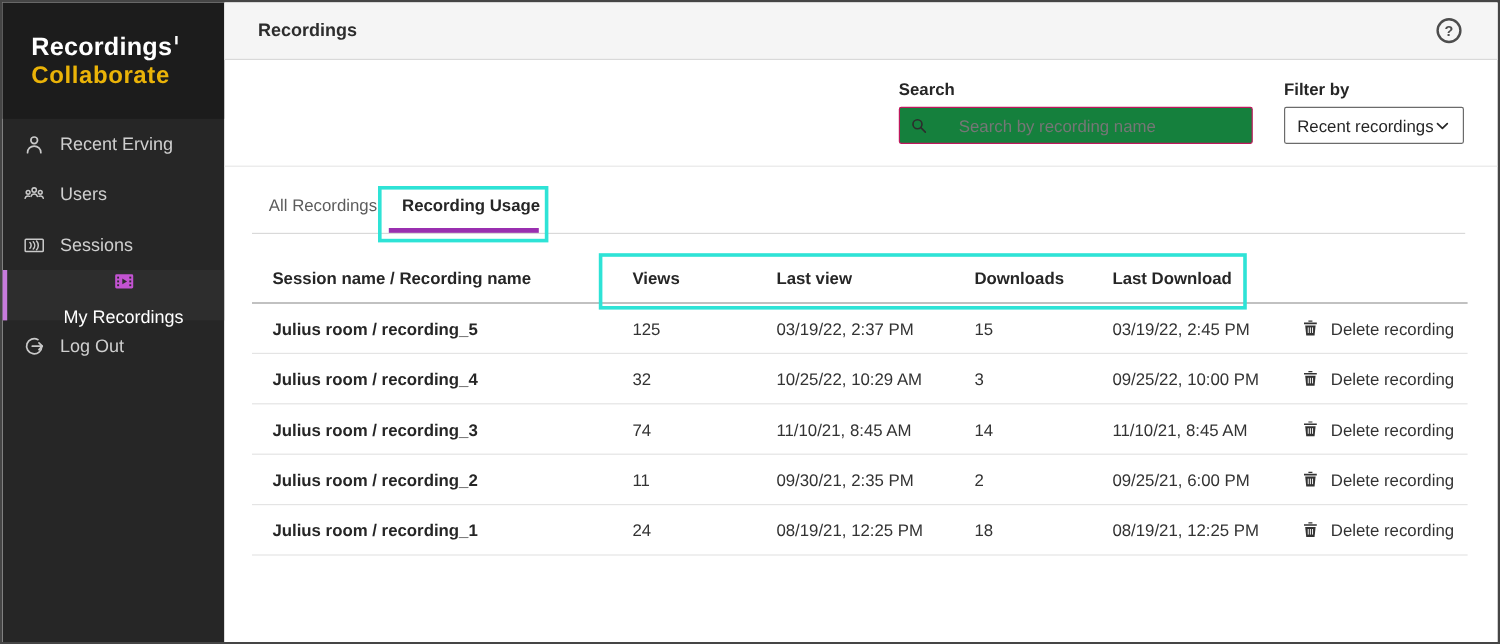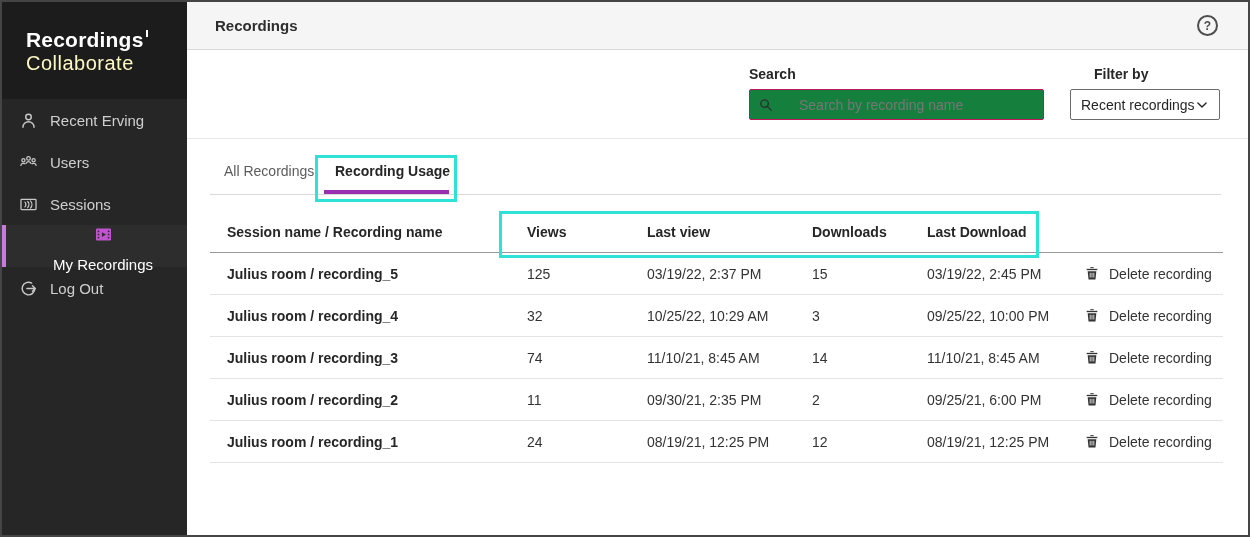--- a/index.html
+++ b/index.html
@@ -14,41 +14,41 @@
   }
   *{margin:0;padding:0;box-sizing:border-box;}
   body{font-family:"Liberation Sans",sans-serif;background:#fff;}
   .screen{width:1250px;height:537px;border:2px solid #454545;display:flex;background:#fff;position:relative;overflow:hidden;}
 
   
   .sidebar{width:185px;flex:0 0 185px;background:var(--sidebar-bg);color:#cfcfcf;display:flex;flex-direction:column;}
   .logo{height:97px;background:var(--sidebar-logo-bg);padding:26px 0 0 24px;color:#fff;line-height:1.15;}
   .logo-line1{font-size:21px;font-weight:bold;letter-spacing:.2px;}
   .tm-tick{display:inline-block;width:2px;height:7px;background:#fff;margin-left:2px;vertical-align:top;margin-top:2px;}
-  .logo-line2{font-size:20px;font-weight:400;letter-spacing:.5px;color:#fef9c3;}
+  .logo-line2{font-size:20px;font-weight:700;letter-spacing:.5px;color:#eab308;}
   .nav-item{height:42px;display:flex;align-items:center;gap:12px;padding-left:17px;font-size:15px;position:relative;cursor:pointer;}
   .nav-item .icon{width:19px;height:19px;display:inline-flex;color:#c9c9c9;}
   .nav-item .icon svg{width:100%;height:100%;}
   .nav-item.active{background:var(--sidebar-active-bg);color:#fff;flex-direction:column;}
   .nav-item.active .icon{color:var(--recordings-icon-purple);}
   .active-bar{position:absolute;left:0;top:0;bottom:0;width:4px;background:var(--sidebar-active-accent);}
 
   
   .main{flex:1;position:relative;background:#fff;}
   .topbar{height:48px;background:var(--topbar-bg);border-bottom:1px solid #d9d9d9;display:flex;align-items:center;padding:0 30px 0 28px;gap:28px;}
   .page-title{font-size:15px;font-weight:bold;color:#2d2d2d;}
   .help{margin-left:auto;width:21px;height:21px;border:2px solid #4d4d4d;border-radius:50%;display:flex;align-items:center;justify-content:center;font-size:12px;font-weight:bold;color:#4d4d4d;cursor:pointer;}
 
   .search-label{position:absolute;left:562px;top:64px;font-size:14px;font-weight:600;color:#262626;}
   .search-box{position:absolute;left:562px;top:87px;width:295px;height:31px;border:1px solid #be185d;border-radius:2px;display:flex;align-items:center;padding:0 8px;background:#15803d;gap:19px;}
   .search-box .sicon{width:15px;height:15px;color:#2d2d2d;flex:0 0 15px;display:inline-flex;}
   .search-box .sicon svg{width:100%;height:100%;}
   .search-box input{border:none;outline:none;flex:1;margin-left:7px;font-size:14px;font-family:"Liberation Sans",sans-serif;color:#262626;background:transparent;}
   .search-box input::placeholder{color:#767676;}
-  .filter-label{position:absolute;left:883px;top:64px;font-size:14px;font-weight:600;color:#262626;margin-left:24px;}
+  .filter-label{position:absolute;left:883px;top:64px;font-size:14px;font-weight:600;color:#262626;}
   .filter-select{position:absolute;left:883px;top:87px;width:150px;height:31px;border:1px solid #6b6b6b;border-radius:2px;display:flex;align-items:center;padding:0 10px;font-size:14px;color:#262626;background:#fff;cursor:pointer;}
   .filter-select .chev{margin-left:auto;width:14px;height:14px;color:#262626;display:inline-flex;}
   .filter-select .chev svg{width:100%;height:100%;}
 
   .divider-search{position:absolute;left:0;right:0;top:136px;height:1px;background:#e8e8e8;}
 
   .tab{position:absolute;top:161px;font-size:14px;cursor:pointer;}
   .tab-all{left:37px;color:#5c5c5c;}
   .tab-usage{left:148px;color:#262626;font-weight:bold;}
   .tab-underline{position:absolute;left:137px;top:188px;width:125px;height:5px;background:var(--accent-purple);}
@@ -289,21 +289,21 @@
               </span>
               <span>Delete recording</span>
             </button>
           </div>
       </div>
 
       <div class="row">
         <div class="c name">Julius room / recording_1</div>
         <div class="c">24</div>
         <div class="c">08/19/21, 12:25 PM</div>
-        <div class="c">12</div>
+        <div class="c">18</div>
         <div class="c">08/19/21, 12:25 PM</div>
         <div class="c action">
             <button class="delete-btn">
               <span class="ticon">
                 <svg viewBox="0 0 24 24" fill="currentColor">
                   <path d="M9.5 2.5h5V4h-5z"></path>
                   <path d="M4 5h16v2H4z"></path>
                   <path d="M5.5 8.5h13L17.2 21H6.8L5.5 8.5z"></path>
                   <g stroke="#fff" stroke-width="1.2" fill="none">
                     <path d="M9.3 11v7"></path>

